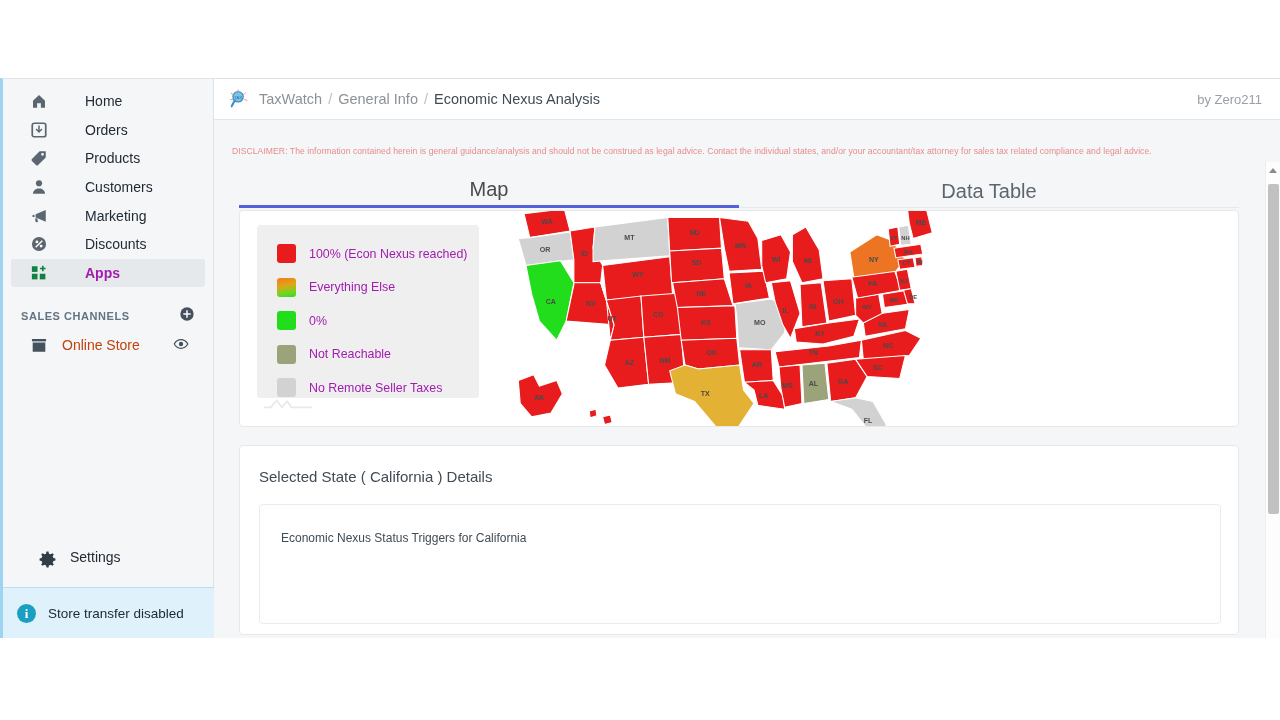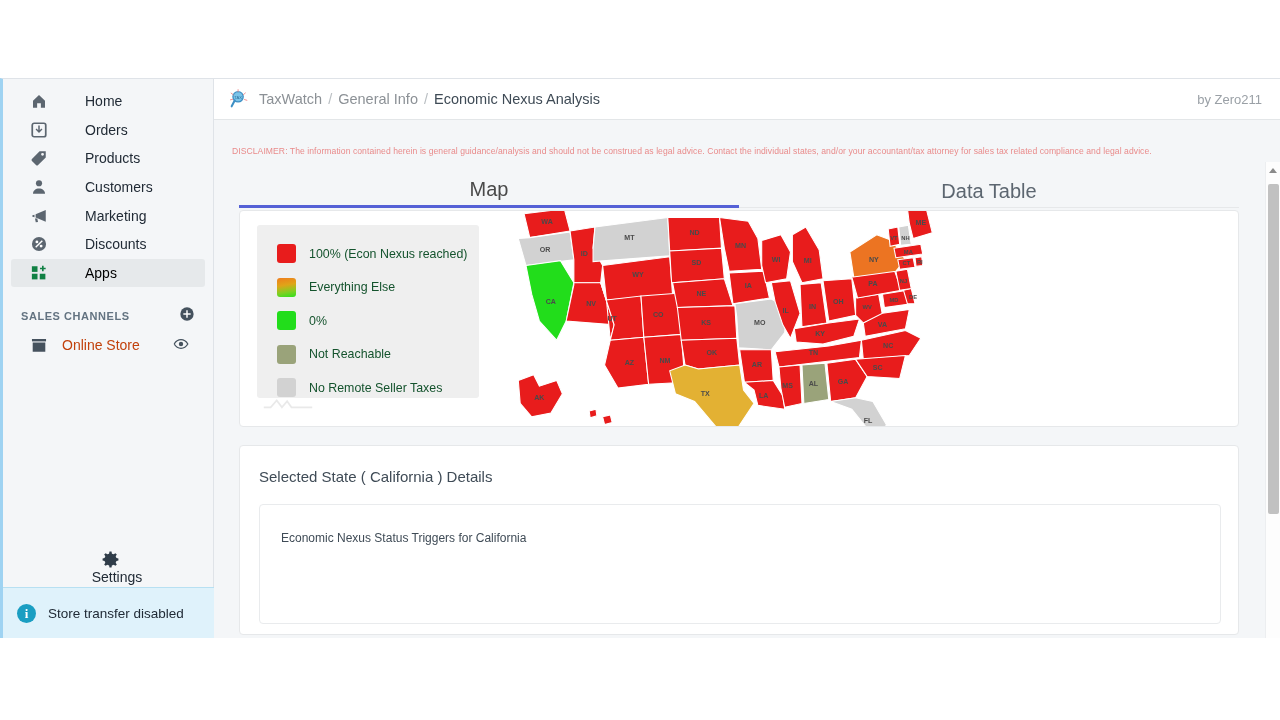--- a/index.html
+++ b/index.html
@@ -19,21 +19,21 @@
   }
   .nav-list { padding-top:8px; }
   .nav-item {
     display:flex; align-items:center; height:28.6px;
     padding-left:18px; margin:0 8px; border-radius:3px;
     font-size:14px; color:#212b36; cursor:pointer; position:relative;gap:23px;
   }
   .nav-item .ico { width:20px; height:20px; display:flex; align-items:center;
     justify-content:center; margin-right:13px; flex:0 0 20px; }
   .nav-item .ico svg { display:block; }
-  .nav-item.active { background:#e6e9eb; color:#000000; font-weight:400; }
+  .nav-item.active { background:#e6e9eb; color:#a21caf; font-weight:700; }
   .nav-item.active::before {
     content:""; position:absolute; left:-11px; top:2px; width:3px; height:24px;
     background:#108043; border-radius:0 2px 2px 0;
   }
   .section-head {
     display:flex; align-items:center; justify-content:space-between;
     margin:16px 8px 2px 8px; padding:0 10px 0 10px; height:26px;
   }
   .section-head .t {
     font-size:11px; letter-spacing:.55px; color:#637381; font-weight:600;
@@ -42,23 +42,22 @@
     display:flex; align-items:center; height:28px; padding-left:18px;
     margin:0 8px; border-radius:3px; font-size:14px; color:#c2410c;
     justify-content:space-between; padding-right:16px; cursor:pointer;
   }
   .chan-left { display:flex; align-items:center; }
   .chan-left .ico { width:20px;height:20px;display:flex;align-items:center;
     justify-content:center;margin-right:13px; }
 
   .settings-row {
     position:absolute; left:0; bottom:52px; width:210px; height:38px;
-    display:flex; align-items:center; padding-left:18px; cursor:pointer;
+    display:flex; padding-left:34px; cursor:pointer;
     font-size:14px;
-    flex-direction:column;
   }
   .settings-row .ico { width:20px;height:20px;display:flex;align-items:center;
     justify-content:center;margin-right:13px; }
 
   .store-banner {
     position:absolute; left:0; bottom:0; width:211px; height:52px;
     background:#dff2fb; border-top:1px solid #b7e0f2;
     display:flex; align-items:center; padding-left:14px; font-size:13.5px;
     color:#212b36; cursor:pointer;
   }
@@ -110,21 +109,21 @@
   .map-card { left:25px; top:90px; width:1000px; height:217px; overflow:hidden; }
 
   .legend {
     position:absolute; left:17px; top:14px; width:222px; height:173px;
     background:#efefef; border-radius:3px; padding:12px 0 0 20px;
   }
   .legend-row { display:flex; align-items:center; height:33.5px; }
   .legend-sw {
     width:19px; height:19px; border-radius:3px; margin-right:13px; flex:0 0 19px;
   }
-  .legend-lbl { font-size:12.4px; color:#14532d; }
+  .legend-lbl { font-size:12.4px; color:#a21caf; }
 
   .watermark { position:absolute; left:22px; bottom:14px; width:52px; height:18px; opacity:.55; }
 
   .usmap { position:absolute; left:262px; top:-5px; width:460px; height:230px; }
   .usmap svg { display:block; width:100%; height:100%; }
   .st { stroke:#ffffff; stroke-width:1.1; }
   .stlbl { font-family:"Liberation Sans", sans-serif; font-size:7.4px;
     font-weight:700; fill:#4a4a4a; text-anchor:middle; pointer-events:none; }
   .stlbl.sm { font-size:6px; }
 

